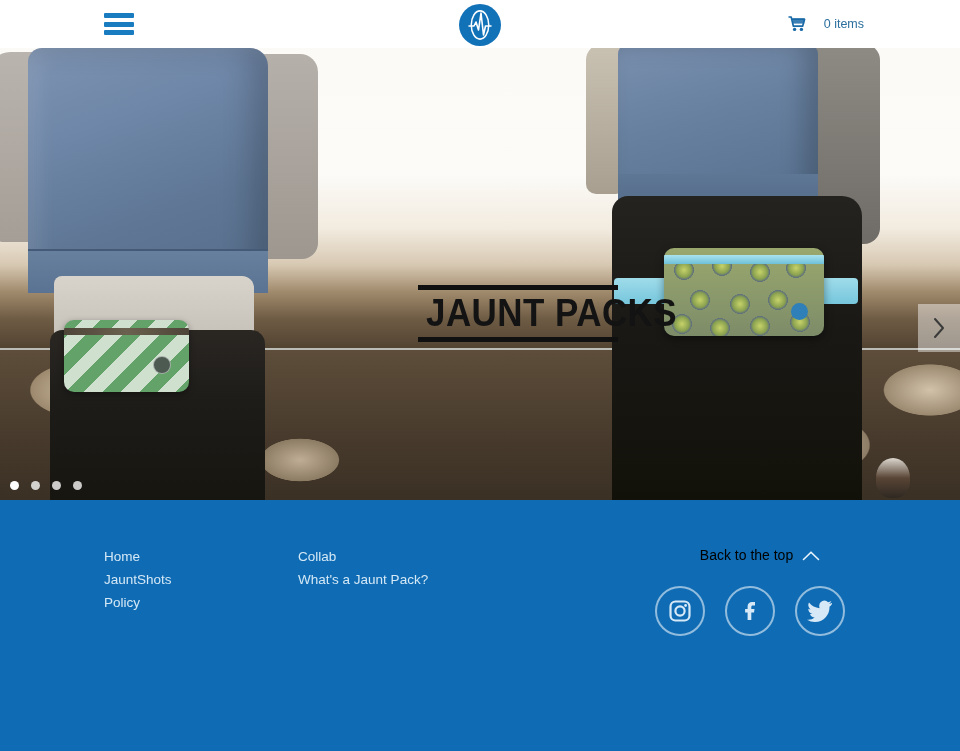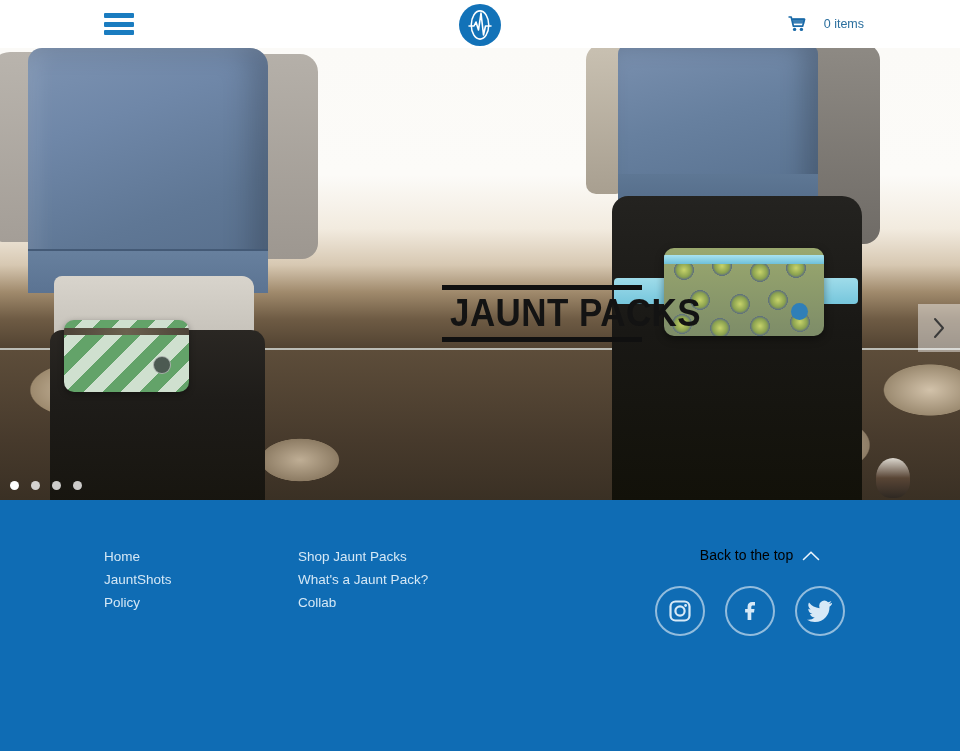--- a/index.html
+++ b/index.html
@@ -182,21 +182,21 @@
   }
   .dog {
     position:absolute; left:276px; top:410px; width:34px; height:40px;
     background:linear-gradient(180deg,#e4e0d8 0%, #5a4636 50%, #2e2822 100%);
     border-radius:50% 50% 42% 42%;
     opacity:.95;
   }
 
   
   .hero-title-wrap {
-    position:absolute; left:442px; top:237px; width:200px;
+    position:absolute; left:418px; top:237px; width:200px;
     text-align:right; z-index:6;
   }
   .hero-rule { height:5px; background:#101010; width:200px; }
   .hero-title {
     font-family:"Liberation Sans Narrow","Liberation Sans", sans-serif;
     font-weight:bold; font-size:38px; letter-spacing:.5px;
     color:#131313; line-height:1.05; padding:4px 0 3px;
     transform:scaleX(.92); transform-origin:center;
     white-space:nowrap;
   }
@@ -341,23 +341,22 @@
 
 <div class="footer">
 
   <div class="footer-cols">
     <div class="fcol one">
       <a class="flink">Home</a>
       <a class="flink">JauntShots</a>
       <a class="flink">Policy</a>
     </div>
     <div class="fcol two">
-      <a class="flink">Shop Jaunt Packs</a>
+      <a class="flink">Collab</a>
       <a class="flink">What's a Jaunt Pack?</a>
-      <a class="flink">Collab</a>
     </div>
   </div>
 
   <div class="back-wrap">
     <div class="back-top">
       <span>Back to the top</span>
       <svg class="chev-up" width="18" height="11" viewBox="0 0 18 11" aria-hidden="true">
         <path d="M1.5 9.5 L9 2.2 L16.5 9.5" fill="none" stroke="#eaf4fc" stroke-width="1.6" stroke-linecap="round" stroke-linejoin="round"></path>
       </svg>
     </div>

